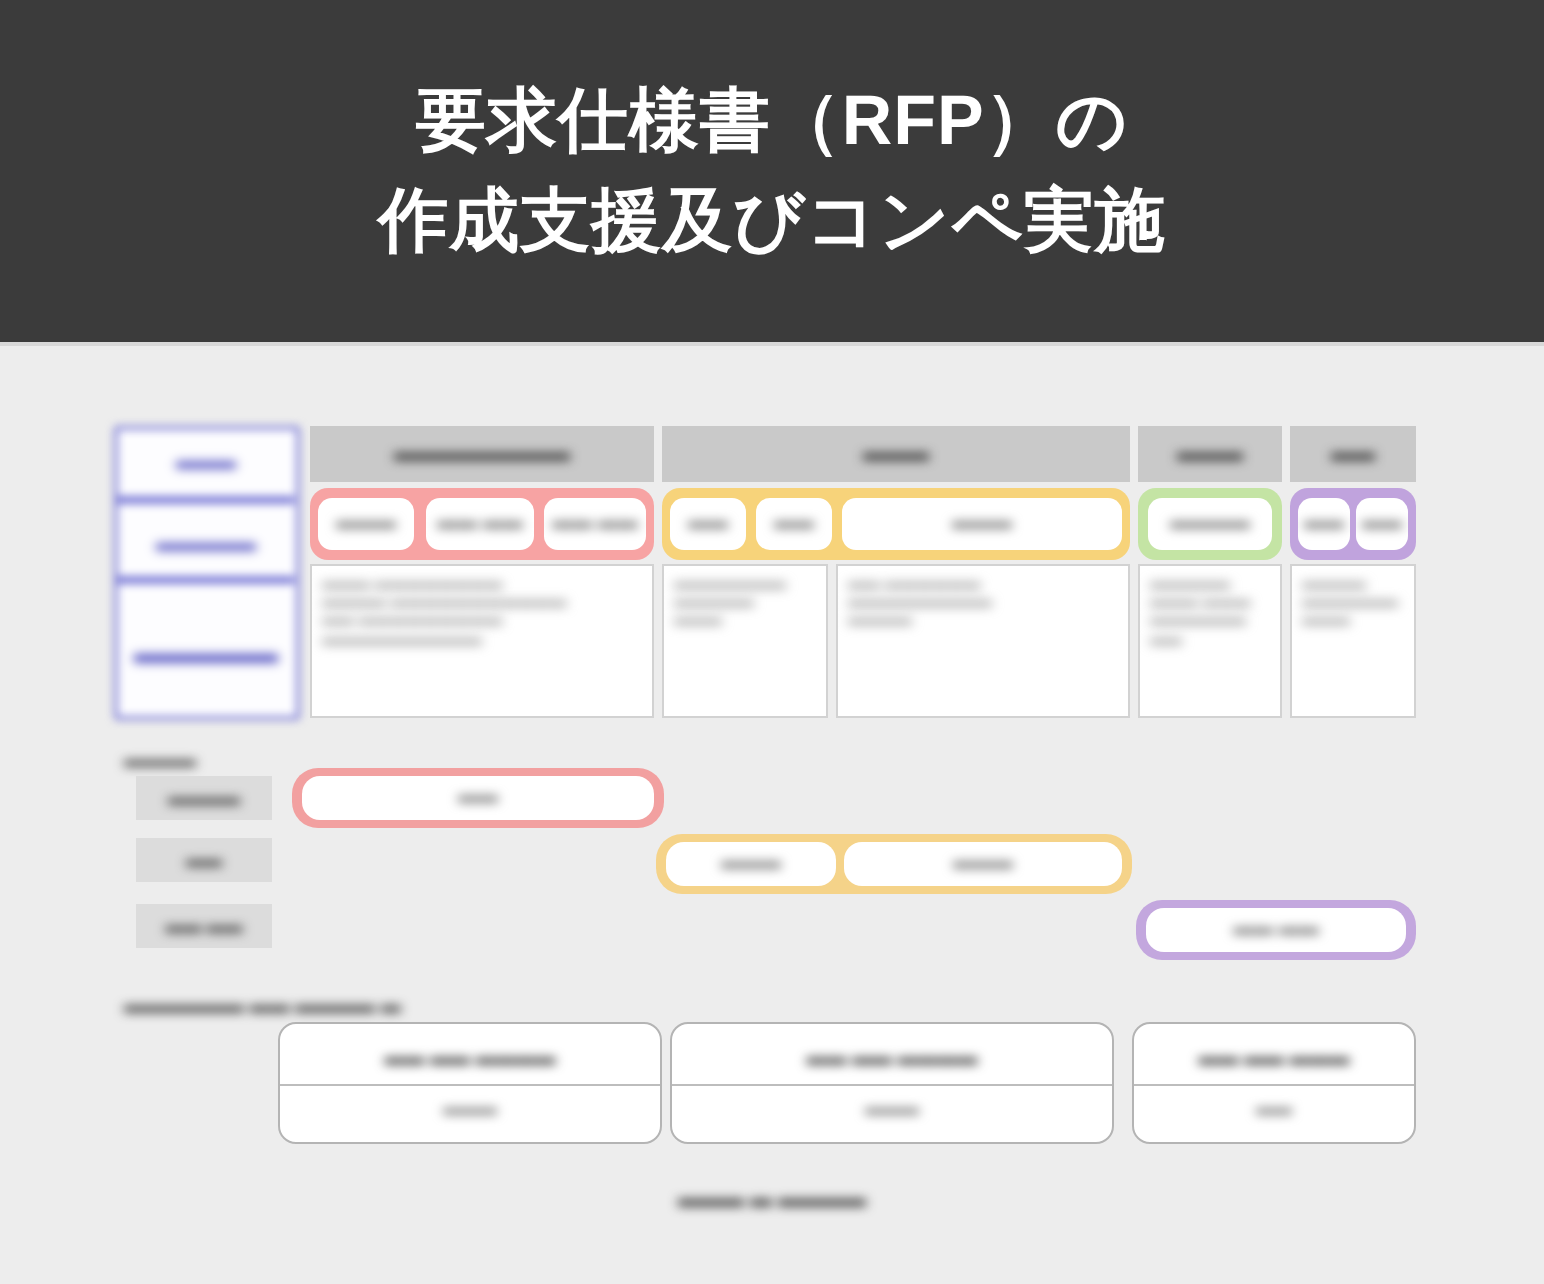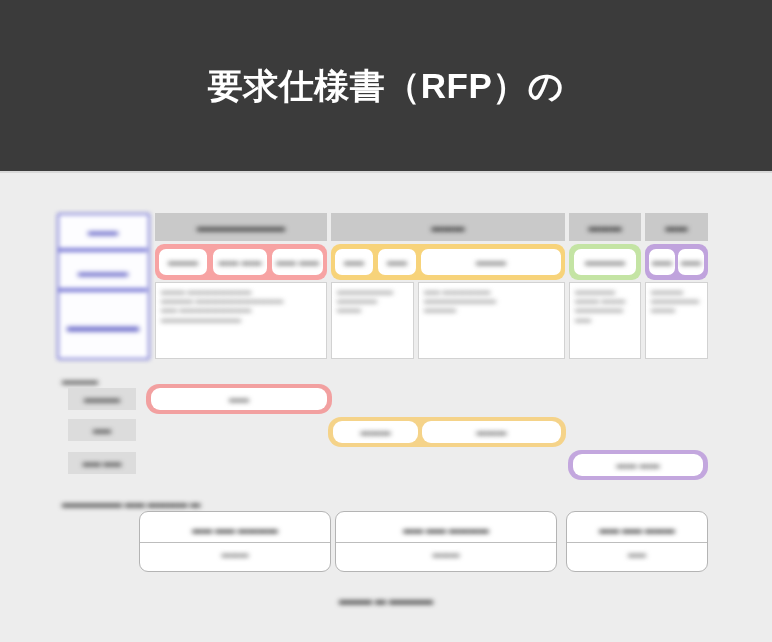--- a/index.html
+++ b/index.html
@@ -184,20 +184,21 @@
   }
   #caption .bt { font-size: 11px; font-weight: bold; }
 </style>
 </head>
 <body>
 
 <div id="slide">
 
   <div id="header">
     <div class="hline">要求仕様書（RFP）の</div>
+    <div class="hline">作成支援及びコンペ実施</div>
   </div>
   <div id="header-rule"></div>
 
   <div id="diagram">
 
     <div id="left-panel">
       <div class="lp-cell lp1">
         <span class="lp-txt">▬▬▬</span>
       </div>
       <div class="lp-cell lp2">

